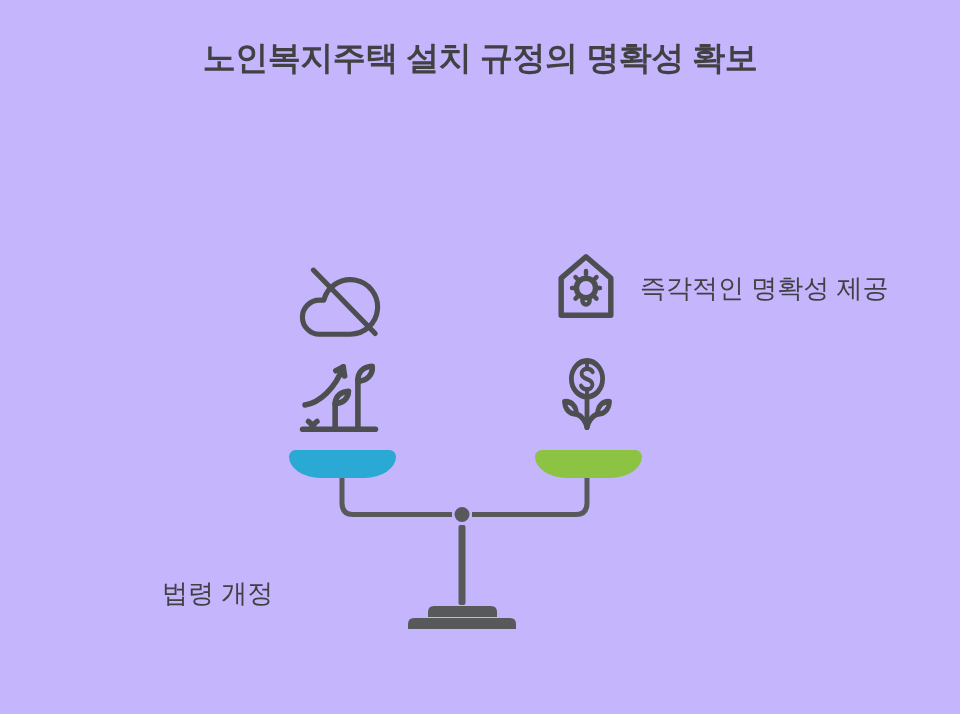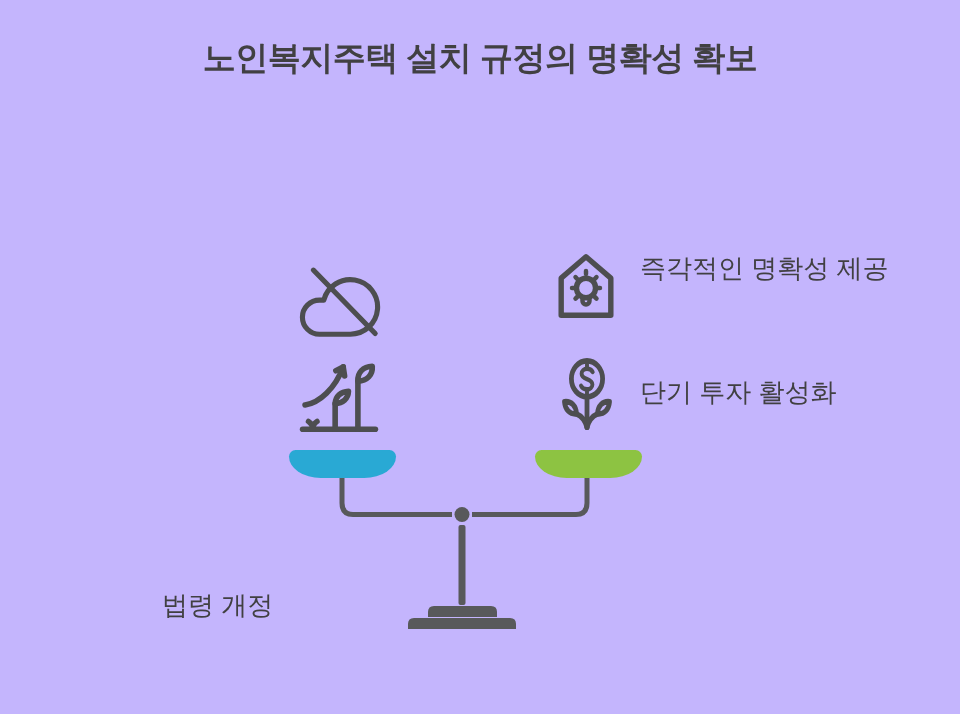--- a/index.html
+++ b/index.html
@@ -26,21 +26,21 @@
     color: #414042;
   }
   .lbl {
     position: absolute;
     font-size: 26px;
     font-weight: 500;
     line-height: 1.35;
     color: #414042;
     white-space: nowrap;
   }
-  .lbl.wrap { white-space: normal; width: 250px; }
+  .lbl.wrap { white-space: normal; width: 250px; margin-top: 20px; }
   .icon { position: absolute; }
   .icon svg { display: block; width: 100%; height: 100%; }
   .scale-svg {
     position: absolute;
     left: 0; top: 0;
     width: 960px; height: 714px;
     pointer-events: none;
   }
   .pan {
     position: absolute;
@@ -54,21 +54,20 @@
 </style>
 </head>
 <body>
 
 <div class="canvas">
 
   <h1 class="title">노인복지주택 설치 규정의 명확성 확보</h1>
 
 
   <div class="lbl wrap" style="left:640px; top:251px;">즉각적인 명확성 제공</div>
-  <div class="lbl" style="left:640px; top:375px;">단기 투자 활성화</div>
 
   <div class="icon" style="left:299px; top:266px; width:82px; height:75px;">
     <svg viewBox="0 0 24 22" preserveAspectRatio="none" fill="none" stroke="#4d4e50" stroke-width="1.5" stroke-linecap="round" stroke-linejoin="round">
       <path d="M6 10 H7.26 A8 8 0 1 1 15 20 H6 A5 5 0 0 1 6 10 Z"></path>
       <path d="M4.2 1.2 L22.3 19.8"></path>
     </svg>
   </div>
 
   <div class="icon" style="left:297px; top:355px; width:84px; height:84px;">
     <svg viewBox="0 0 24 24" preserveAspectRatio="none" fill="none" stroke="#4d4e50" stroke-width="1.6" stroke-linecap="round" stroke-linejoin="round">
@@ -118,15 +117,15 @@
     <path d="M587 474 L587 503 Q587 514.5 576 514.5 L472 514.5" fill="none" stroke="#58595b" stroke-width="5"></path>
     <circle cx="462" cy="514.5" r="7.5" fill="#58595b"></circle>
     <rect x="458.5" y="525" width="7" height="80" rx="2" fill="#58595b"></rect>
     <path d="M428 617 v-5 q0-6 6-6 h57 q6 0 6 6 v5 z" fill="#58595b"></path>
     <path d="M408 629 v-5 q0-6 6-6 h96 q6 0 6 6 v5 z" fill="#58595b"></path>
   </svg>
 
   <div class="pan pan-left"></div>
   <div class="pan pan-right"></div>
 
-  <div class="lbl" style="left:162px; top:588px;">법령 개정</div>
+  <div class="lbl" style="left:162px; top:576px;">법령 개정</div>
 
 </div>
 
 </body></html>

